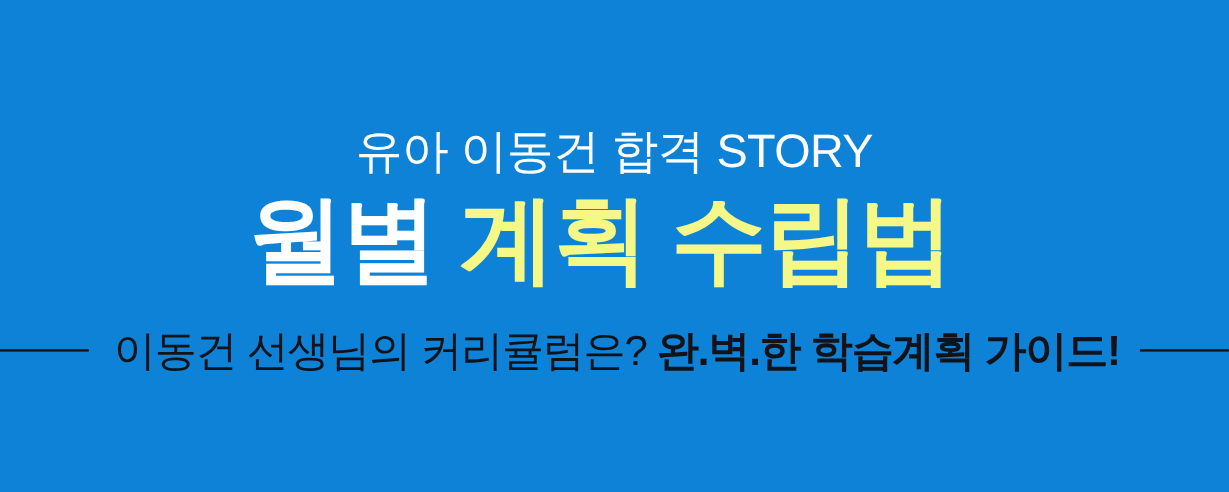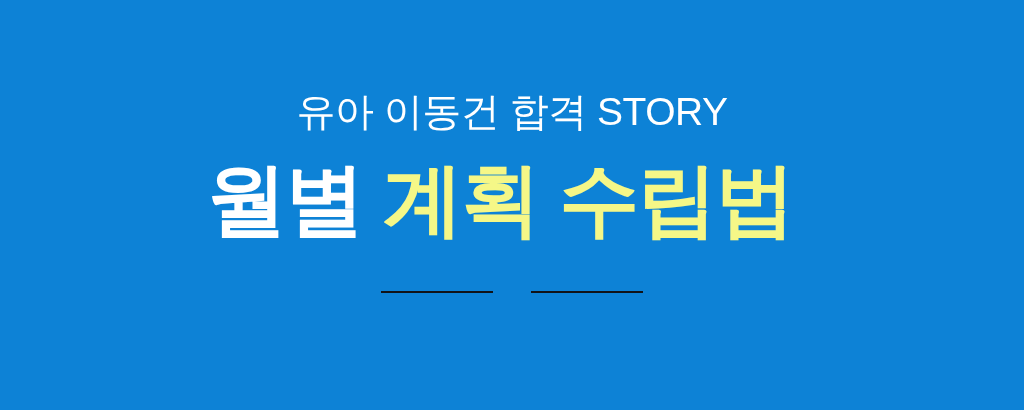--- a/index.html
+++ b/index.html
@@ -25,21 +25,21 @@
     flex-direction: column;
     align-items: center;
     justify-content: flex-start;
     box-sizing: border-box;
     overflow: hidden;
   }
 
   
   .eyebrow {
     position: absolute;
-    top: 92px;
+    top: 107px;
     left: 0;
     width: 1024px;
     text-align: center;
     color: #ffffff;
     font-size: 39px;
     font-weight: 300;
     letter-spacing: -0.5px;
     line-height: 1.0;
     white-space: nowrap;
   }
@@ -119,16 +119,19 @@
 <div class="banner">
 
   <div class="eyebrow">유아 이동건 합격 STORY</div>
 
   <div class="headline">
     <span class="part-white">월별</span><span class="part-white"> </span><span class="part-yellow">계획 수립법</span>
   </div>
 
   <div class="subtitle-row">
     <div class="rule rule-left"></div>
+    <div class="subtitle-text">
+      <span class="sub-regular">이동건 선생님의 커리큘럼은?</span><span class="sub-regular"> </span><span class="sub-bold">완.벽.한 학습계획 가이드!</span>
+    </div>
     <div class="rule rule-right"></div>
   </div>
 
 </div>
 
 </body></html>

